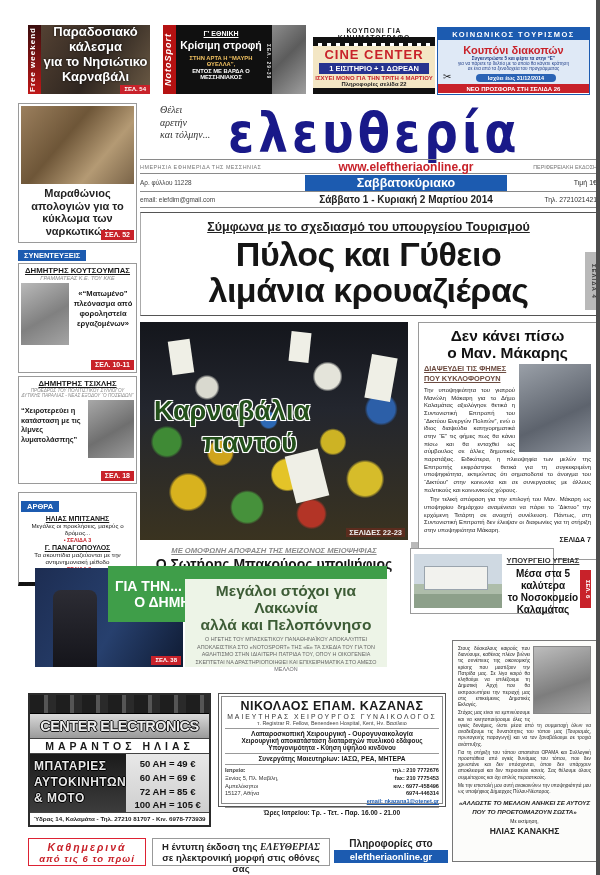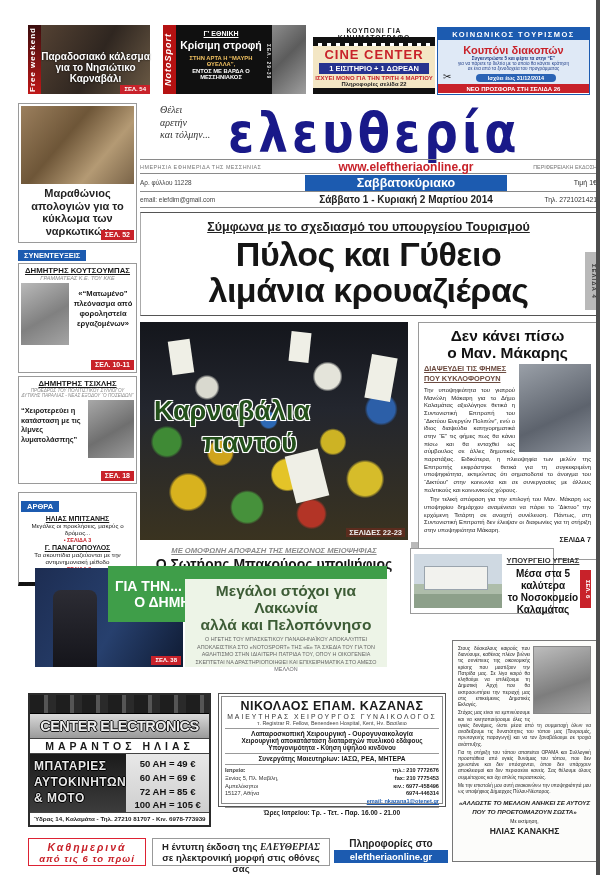--- a/index.html
+++ b/index.html
@@ -62,21 +62,21 @@
   .bluebox{background:#1c5bb0;color:#fff;font-weight:bold;}
   .kan{border:1px solid #777;background:#fcfcfa;font-size:4.8px;line-height:1.3;color:#222;}
   .kanphoto{float:right;width:56px;height:66px;margin:0 0 3px 3px;background:linear-gradient(160deg,#bdbdbd,#7d7d7d 60%,#a9a9a9);border:1px solid #888;}
   .edge{background:#4d4d4d;}
 </style>
 </head>
 <body>
 
 <div class="abs fw" style="left:28px;top:25px;width:122px;height:69px;">
   <div class="abs fwbrand" style="left:0;top:0;width:13px;height:69px;">Free weekend</div>
-  <div class="abs ctr" style="left:13px;bottom:10px;width:109px;color:#fff;font-size:10px;font-weight:bold;text-shadow:0 0 2px #000;">
+  <div class="abs ctr" style="left:13px;bottom:10px;width:109px;color:#fff;font-size:13px;font-weight:bold;text-shadow:0 0 2px #000;">
     <div>Παραδοσιακό κάλεσμα</div>
     <div>για το Νησιώτικο Καρναβάλι</div>
   </div>
   <div class="abs pageref" style="right:0;bottom:0;font-size:6px;">ΣΕΛ. 54</div>
 </div>
 
 <div class="abs nsbg" style="left:163px;top:25px;width:143px;height:69px;">
   <div class="abs nsbrand" style="left:0;top:0;width:13px;height:69px;">NotoSport</div>
   <div class="abs photo" style="right:0;top:0;width:34px;height:69px;"></div>
   <div class="abs vtab" style="right:34px;top:14px;height:46px;width:8px;font-size:5px;background:transparent;color:#ddd;">ΣΕΛ. 29-39</div>

